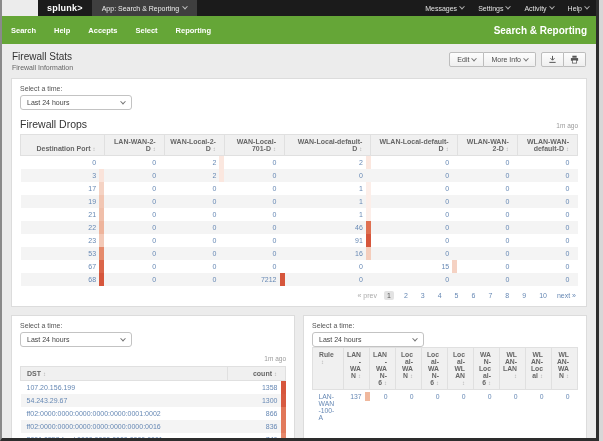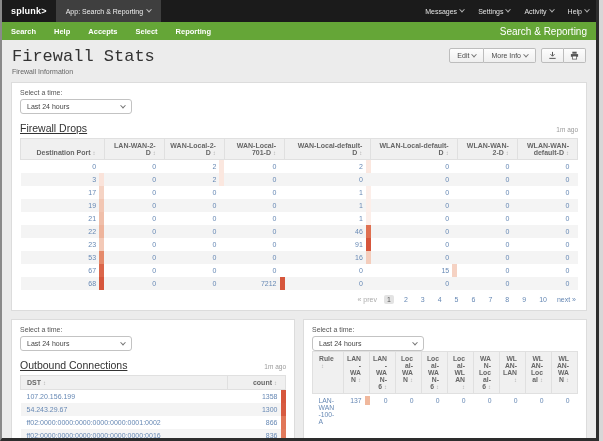--- a/index.html
+++ b/index.html
@@ -3,63 +3,63 @@
 <meta charset="utf-8">
 <style>
   * { box-sizing: border-box; margin: 0; padding: 0; }
   html,body { width:603px; height:441px; overflow:hidden; background:#d7d7d7;
     font-family:"Liberation Sans", sans-serif; }
   .frame { width:599px; height:441px; border-left:2px solid #8a8a8a;
     border-right:3px solid #2d2d2d; border-bottom:3px solid #2d2d2d;
     background:#ececec; overflow:hidden; }
 
   
-  .topbar { height:22px; background:#1b1b1b; display:flex; align-items:stretch;
-    color:#ddd; font-size:7px; }
+  .topbar { height:16px; background:#1b1b1b; display:flex; align-items:stretch;
+    color:#ddd; font-size:7px;margin-left:36px; }
   .logo { display:flex; align-items:center; padding:0 9px; color:#fff;
     font-weight:bold; font-size:9px; letter-spacing:.2px; }
   .app-tab { background:#3f3f3f; display:flex; align-items:center; gap:4px;
     padding:0 10px; color:#eee; cursor:pointer; }
   .topbar-right { margin-left:auto; display:flex; }
   .topbar-menu { display:flex; align-items:center; gap:3px; padding:0 7px;
     color:#e2e2e2; cursor:pointer; }
 
   .chev { width:4px; height:4px; border-right:1px solid currentColor;
     border-bottom:1px solid currentColor; transform:rotate(45deg) translate(-1px,-1px);
     display:inline-block; opacity:.75; }
 
   
-  .navbar { height:18px; background:#65a637; display:flex; align-items:center;
+  .navbar { height:28px; background:#65a637; display:flex; align-items:center;
     color:#fff; font-size:7.5px; font-weight:bold; }
   .nav-items { display:flex; height:100%; }
   .nav-item { display:flex; align-items:center; padding:0 9px; cursor:pointer; }
-  .nav-app { margin-left:auto; font-size:10px; font-weight:normal; padding:0 9px; }
+  .nav-app { margin-left:auto; font-size:10px; font-weight:bold; padding:0 9px; }
 
   
   .page { padding:5px 9px 0 9px; }
   .page-header { display:flex; align-items:flex-start; margin:2px 1px 7px 1px; }
-  .title { font-size:17px; color:#333;font-family:Liberation Mono, monospace; }
+  .title { font-size:10px; color:#333; }
   .subtitle { font-size:7px; color:#666; margin-top:2px; }
   .header-actions { margin-left:auto; display:flex; gap:5px; margin-top:1px; }
   .btn-group { display:flex; }
   .btn { display:flex; align-items:center; gap:3px; font-size:7px; color:#4a4a4a;
     background:linear-gradient(#fdfdfd,#efefef); border:1px solid #bdbdbd;
     padding:3px 7px; cursor:pointer; font-family:inherit; height:15px; }
   .btn-group .btn:first-child { border-radius:2px 0 0 2px; }
   .btn-group .btn + .btn { border-left:none; border-radius:0 2px 2px 0; }
   .btn.icon { padding:3px 6px; }
 
   
   .panel { background:#fff; border:1px solid #dcdcdc; padding:6px 8px 6px 8px; }
   .time-label { font-size:7px; color:#555; margin-bottom:3px; }
   .time-select { width:112px; height:15px; border:1px solid #c3c3c3; border-radius:3px;
     background:#fff; display:flex; align-items:center; justify-content:space-between;
     font-size:7px; color:#444; padding:0 6px; cursor:pointer; }
   .panel-title-row { display:flex; align-items:baseline; margin:8px 0 4px 0; }
-  .panel-title { font-size:10.5px; color:#333;text-decoration:underline; }
+  .panel-title { font-size:10.5px; color:#333; }
   .ago { margin-left:auto; font-size:6.5px; color:#9a9a9a; }
 
   .dash-row { display:flex; gap:8px; margin-top:8px; }
   .panel.half { flex:1; min-width:0; }
 
   
   table { width:100%; border-collapse:collapse; font-size:7px; table-layout:fixed; }
   th { background:#f0f0f0; color:#666; font-weight:bold; border:1px solid #e0e0e0;
     padding:3px 8px 3px 3px; text-align:right; vertical-align:bottom; cursor:pointer; }
   th.al { text-align:left; padding-left:6px; }
@@ -307,21 +307,20 @@
 
     <div class="dash-row">
 
       <div class="panel half">
         <div class="time-label">Select a time:</div>
         <div class="time-select">
           <span>Last 24 hours</span>
           <span class="chev"></span>
         </div>
         <div class="panel-title-row">
-          <span class="panel-title">Outbound Connections</span>
           <span class="ago">1m ago</span>
         </div>
         <table id="outbound-table">
             <thead>
               <tr>
                 <th class="al"><span>DST</span><span class="sort">↕</span></th>
                 <th style="width: 58px;"><span>count</span><span class="sort">↕</span></th>
               </tr>
             </thead>
             <tbody>

